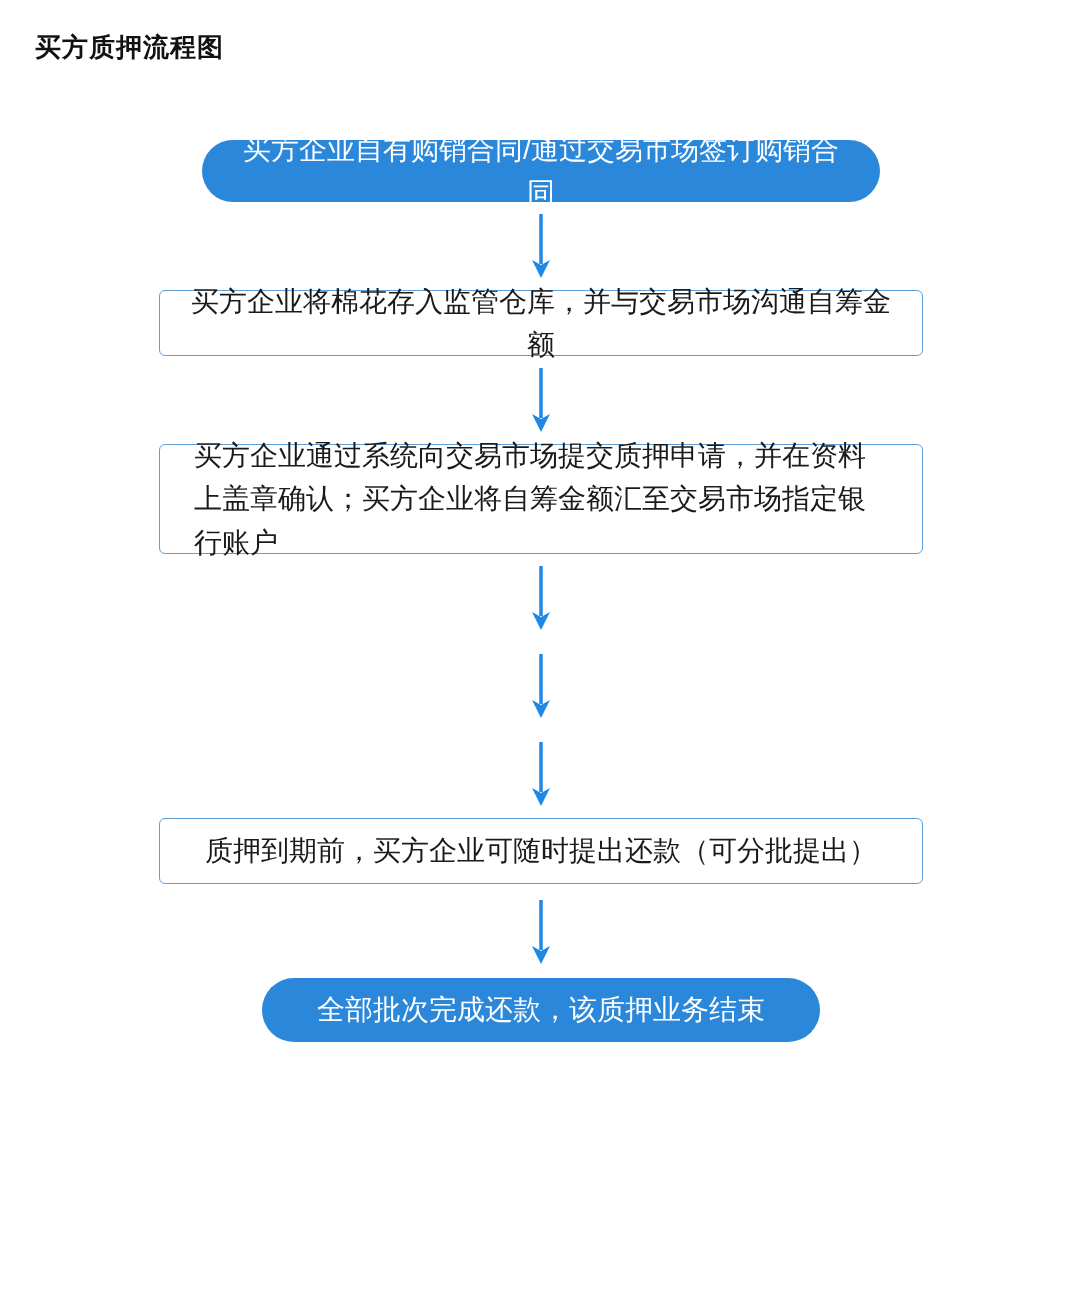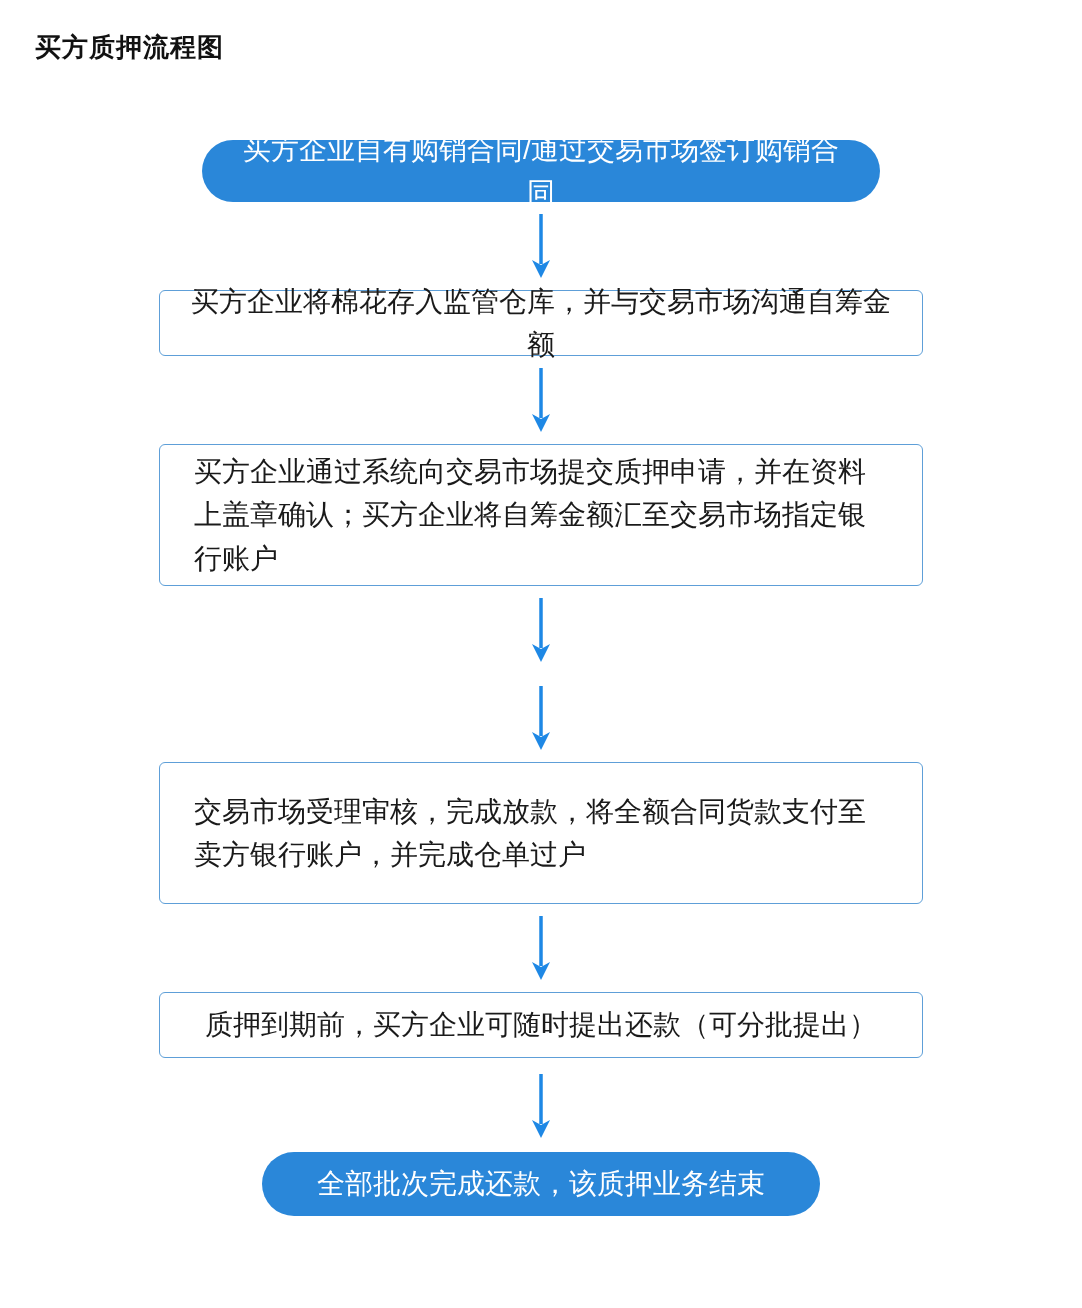--- a/index.html
+++ b/index.html
@@ -56,21 +56,21 @@
     border-radius: 6px;
     color: #1a1a1a;
     width: 764px;
   }
   .box-single {
     height: 66px;
     text-align: center;
     padding: 4px 28px;
   }
   .box-double {
-    height: 142px;
+    height: 110px;
     text-align: left;
     justify-content: flex-start;
     padding: 14px 34px;
   }
   .arrow {
     margin: 12px 0;
     flex-shrink: 0;
   }
   .arrow.last { margin: 16px 0 14px 0; }
 </style>
@@ -109,23 +109,20 @@
       <line x1="12" y1="0" x2="12" y2="50" stroke="#1e88e5" stroke-width="3.5"></line>
       <path d="M12 64 L3 46 L12 51 L21 46 Z" fill="#1e88e5"></path>
     </svg>
 
 
     <svg class="arrow" width="24" height="64" viewBox="0 0 24 64">
       <line x1="12" y1="0" x2="12" y2="50" stroke="#1e88e5" stroke-width="3.5"></line>
       <path d="M12 64 L3 46 L12 51 L21 46 Z" fill="#1e88e5"></path>
     </svg>
 
-    <div class="node box box-double">
-      <span>交易市场受理审核，完成放款，将全额合同货款支付至卖方银行账户，并完成仓单过户</span>
-    </div>
 
     <svg class="arrow" width="24" height="64" viewBox="0 0 24 64">
       <line x1="12" y1="0" x2="12" y2="50" stroke="#1e88e5" stroke-width="3.5"></line>
       <path d="M12 64 L3 46 L12 51 L21 46 Z" fill="#1e88e5"></path>
     </svg>
 
     <div class="node box box-single">
       <span>质押到期前，买方企业可随时提出还款（可分批提出）</span>
     </div>
 

